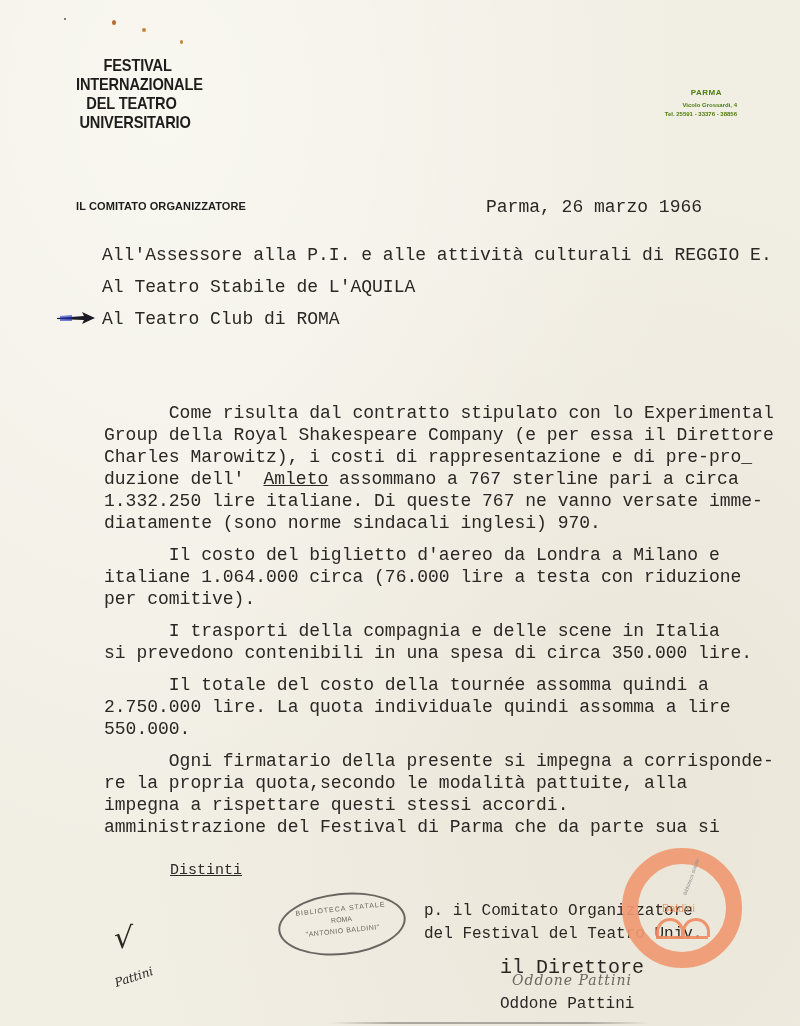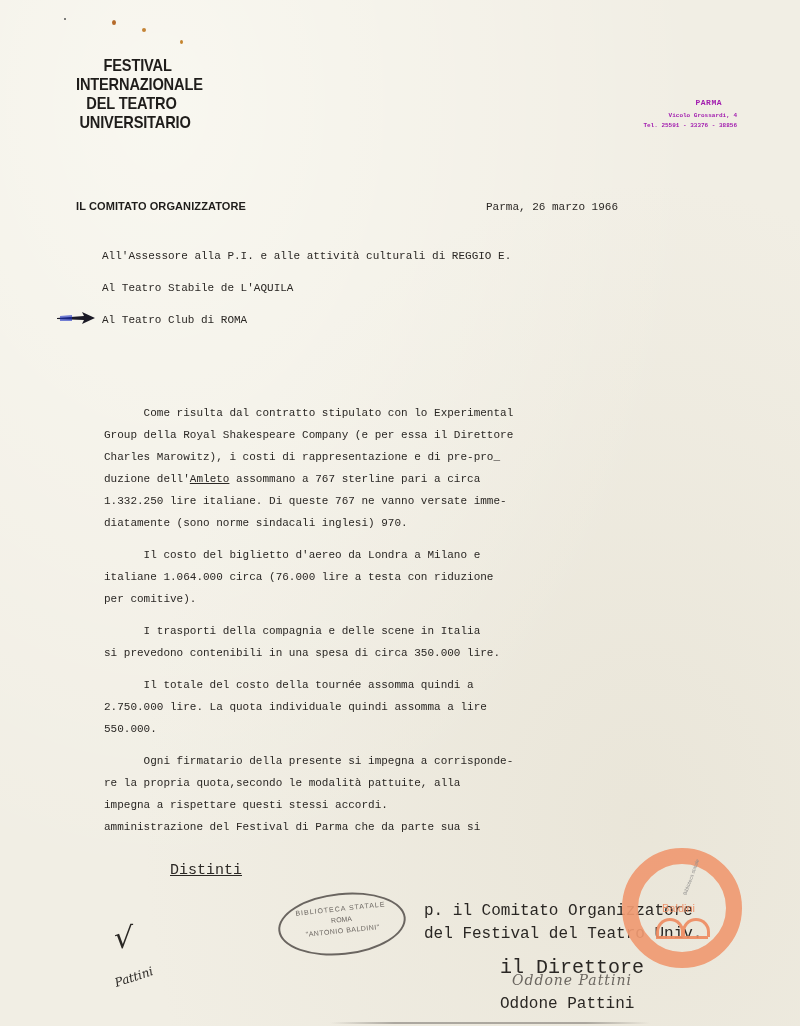--- a/index.html
+++ b/index.html
@@ -22,47 +22,47 @@
     
     .lh-title {
       position: absolute; left: 76px; top: 56px;
       font-family: "Liberation Sans", "DejaVu Sans", sans-serif;
       font-weight: bold; font-size: 17px; line-height: 19px;
       letter-spacing: -0.2px; color: #1f1d1b;
       transform: scaleX(0.86); transform-origin: left top;
     }
     .lh-title div { white-space: nowrap; }
     .lh-addr {
-      position: absolute; left: 612px; top: 98px; width: 125px;
-      font-family: Liberation Mono, monospace;
-      font-weight: bold; color: #a21caf; text-align: right;
+      position: absolute; left: 612px; top: 88px; width: 125px;
+      font-family: Liberation Sans, sans-serif;
+      font-weight: bold; color: #4d7c0f; text-align: right;
     }
     .lh-addr .city { font-size: 8px; margin-right: 15px; letter-spacing: 0.5px; }
     .lh-addr .street { font-size: 6px; margin-top: 5px; }
     .lh-addr .tel { font-size: 6px; margin-top: 3px; }
     .committee {
       position: absolute; left: 76px; top: 200px;
       font-family: "Liberation Sans", "DejaVu Sans", sans-serif;
       font-weight: bold; font-size: 11px; color: #1f1d1b; letter-spacing: 0.1px;
     }
     .date {
       position: absolute; left: 486px; top: 196px;
       font-size: 16px; color: #2a2724;
     }
 
     
-    .tw { font-size: 11px; line-height: 22px; white-space: pre; color: #2a2724; }
+    .tw { font-size: 18px; line-height: 22px; white-space: pre; color: #2a2724; }
     .recipients { position: absolute; left: 102px; top: 244px; }
     .recipients .r { height: 32px; line-height: 22px; position: relative; }
     .arrow {
       position: absolute; left: -46px; top: 3px; width: 40px; height: 14px;
     }
     .body-text { position: absolute; left: 104px; top: 402px; }
     .para { margin: 0 0 10px 0; }
-    .ul { text-decoration: underline; }
+    .ul { text-decoration: underline; margin-left: 19px; }
     .strike { text-decoration: underline; }
 
     .closing { position: absolute; left: 170px; top: 860px; font-size: 15px; }
     .sign-block { position: absolute; left: 424px; top: 900px; }
     .sign-block .l { font-size: 16px; line-height: 23px; white-space: pre; }
     .director { position: absolute; left: 500px; top: 958px; font-size: 20px; line-height: 20px; white-space: pre; }
     .signature {
       position: absolute; left: 512px; top: 972px;
       font-family: "DejaVu Serif", serif; font-style: italic; font-size: 14px;
       color: #6b6660; letter-spacing: 1px;

